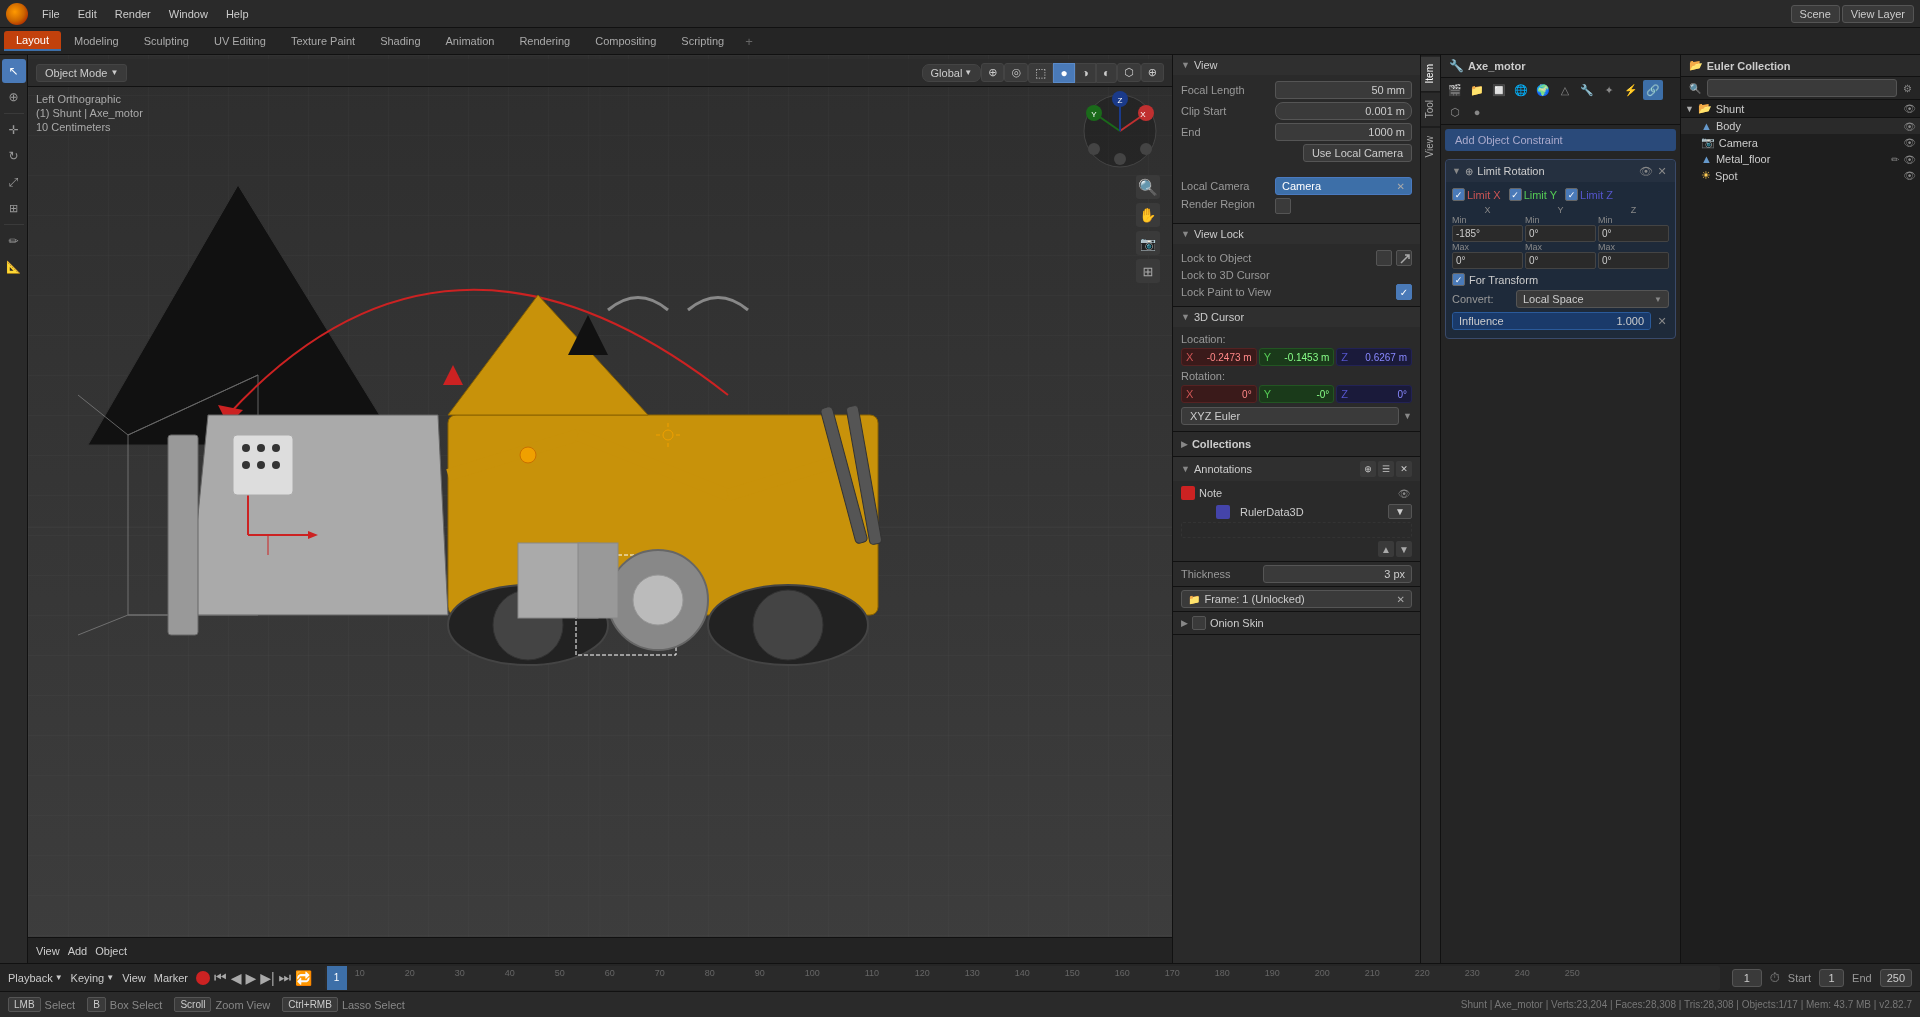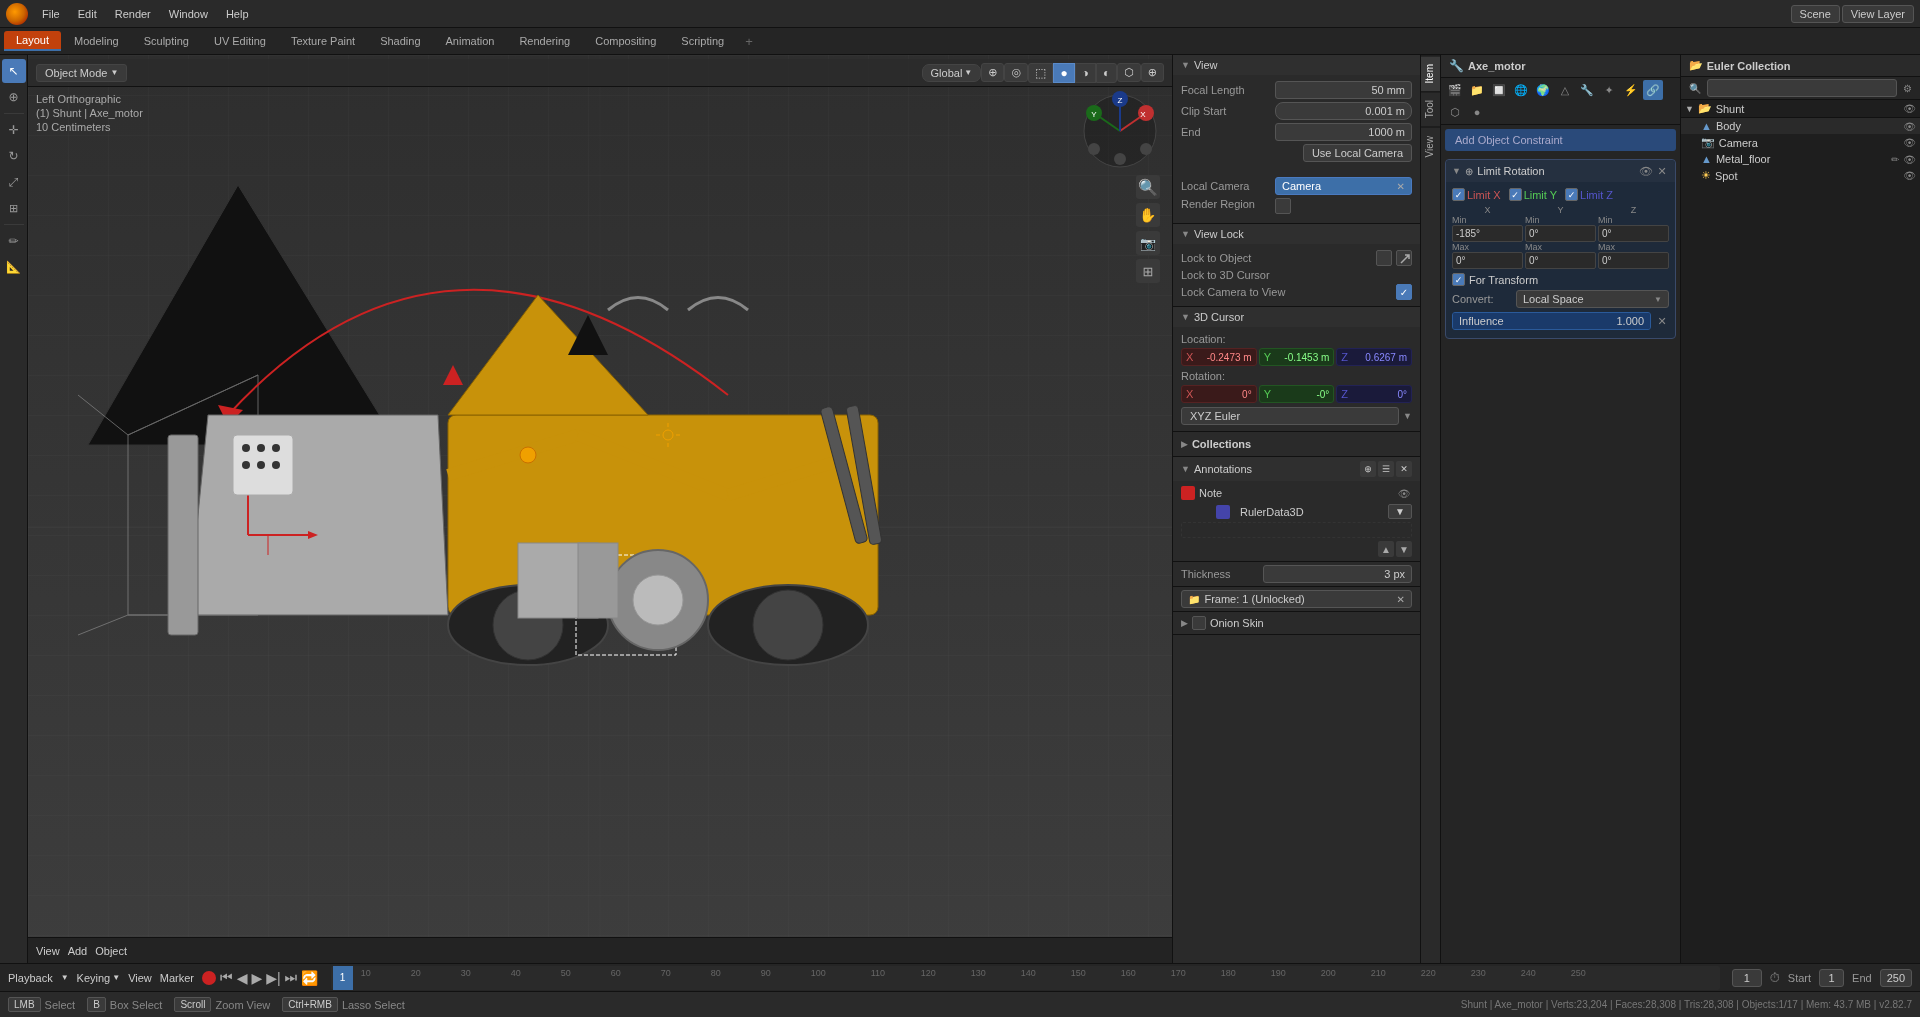--- a/index.html
+++ b/index.html
@@ -262,21 +262,21 @@
           <div style="width:16px;height:16px;border:1px solid #555;border-radius:2px;background:#3a3a3a;cursor:pointer;">
             <svg width="16" height="16">
                 <path d="M4 12 L12 4 M8 4 L12 4 L12 8" stroke="#aaa" stroke-width="1.5" fill="none"></path>
               </svg>
           </div>
         </div>
         <div style="display:flex;align-items:center;margin-bottom:3px;gap:4px;">
           <span style="color:#999;font-size:11px;flex:1;">Lock to 3D Cursor</span>
         </div>
         <div style="display:flex;align-items:center;gap:4px;">
-          <span style="color:#999;font-size:11px;flex:1;">Lock Camera to View</span>
+          <span style="color:#999;font-size:11px;flex:1;">Lock Paint to View</span>
           <div style="width:16px;height:16px;border:1px solid #4a7ab8;border-radius:2px;background:#4a7ab8;cursor:pointer;display:flex;align-items:center;justify-content:center;color:#fff;font-size:10px;">✓</div>
         </div>
       </div>
     </div>
 
     <div style="border-bottom:1px solid #111;">
       <div style="display:flex;align-items:center;padding:4px 8px;background:#2f2f2f;cursor:pointer;font-size:11px;color:#ccc;gap:4px;">
         <span style="color:#888;font-size:9px;">▼</span>
         <span>3D Cursor</span>
       </div>
@@ -538,21 +538,21 @@
         <span style="flex:1;">Spot</span>
         <span style="color:#888;font-size:10px;">👁</span>
       </div>
     </div>
   </div>
 
 </div>
 
 <div style="height:28px;background:#252525;border-top:1px solid #111;display:flex;align-items:center;padding:0 8px;gap:8px;">
 
-  <span style="color:#ccc;font-size:11px;cursor:pointer;display:flex;align-items:center;gap:8px;">
+  <span style="color:#ccc;font-size:11px;cursor:pointer;display:flex;align-items:center;gap:2px;">
     <span>Playback</span>
       <span style="font-size:8px;">▼</span>
   </span>
   <span style="color:#ccc;font-size:11px;cursor:pointer;display:flex;align-items:center;gap:2px;">
     <span>Keying</span>
       <span style="font-size:8px;">▼</span>
   </span>
   <span style="color:#ccc;font-size:11px;cursor:pointer;">View</span>
   <span style="color:#ccc;font-size:11px;cursor:pointer;">Marker</span>
 

